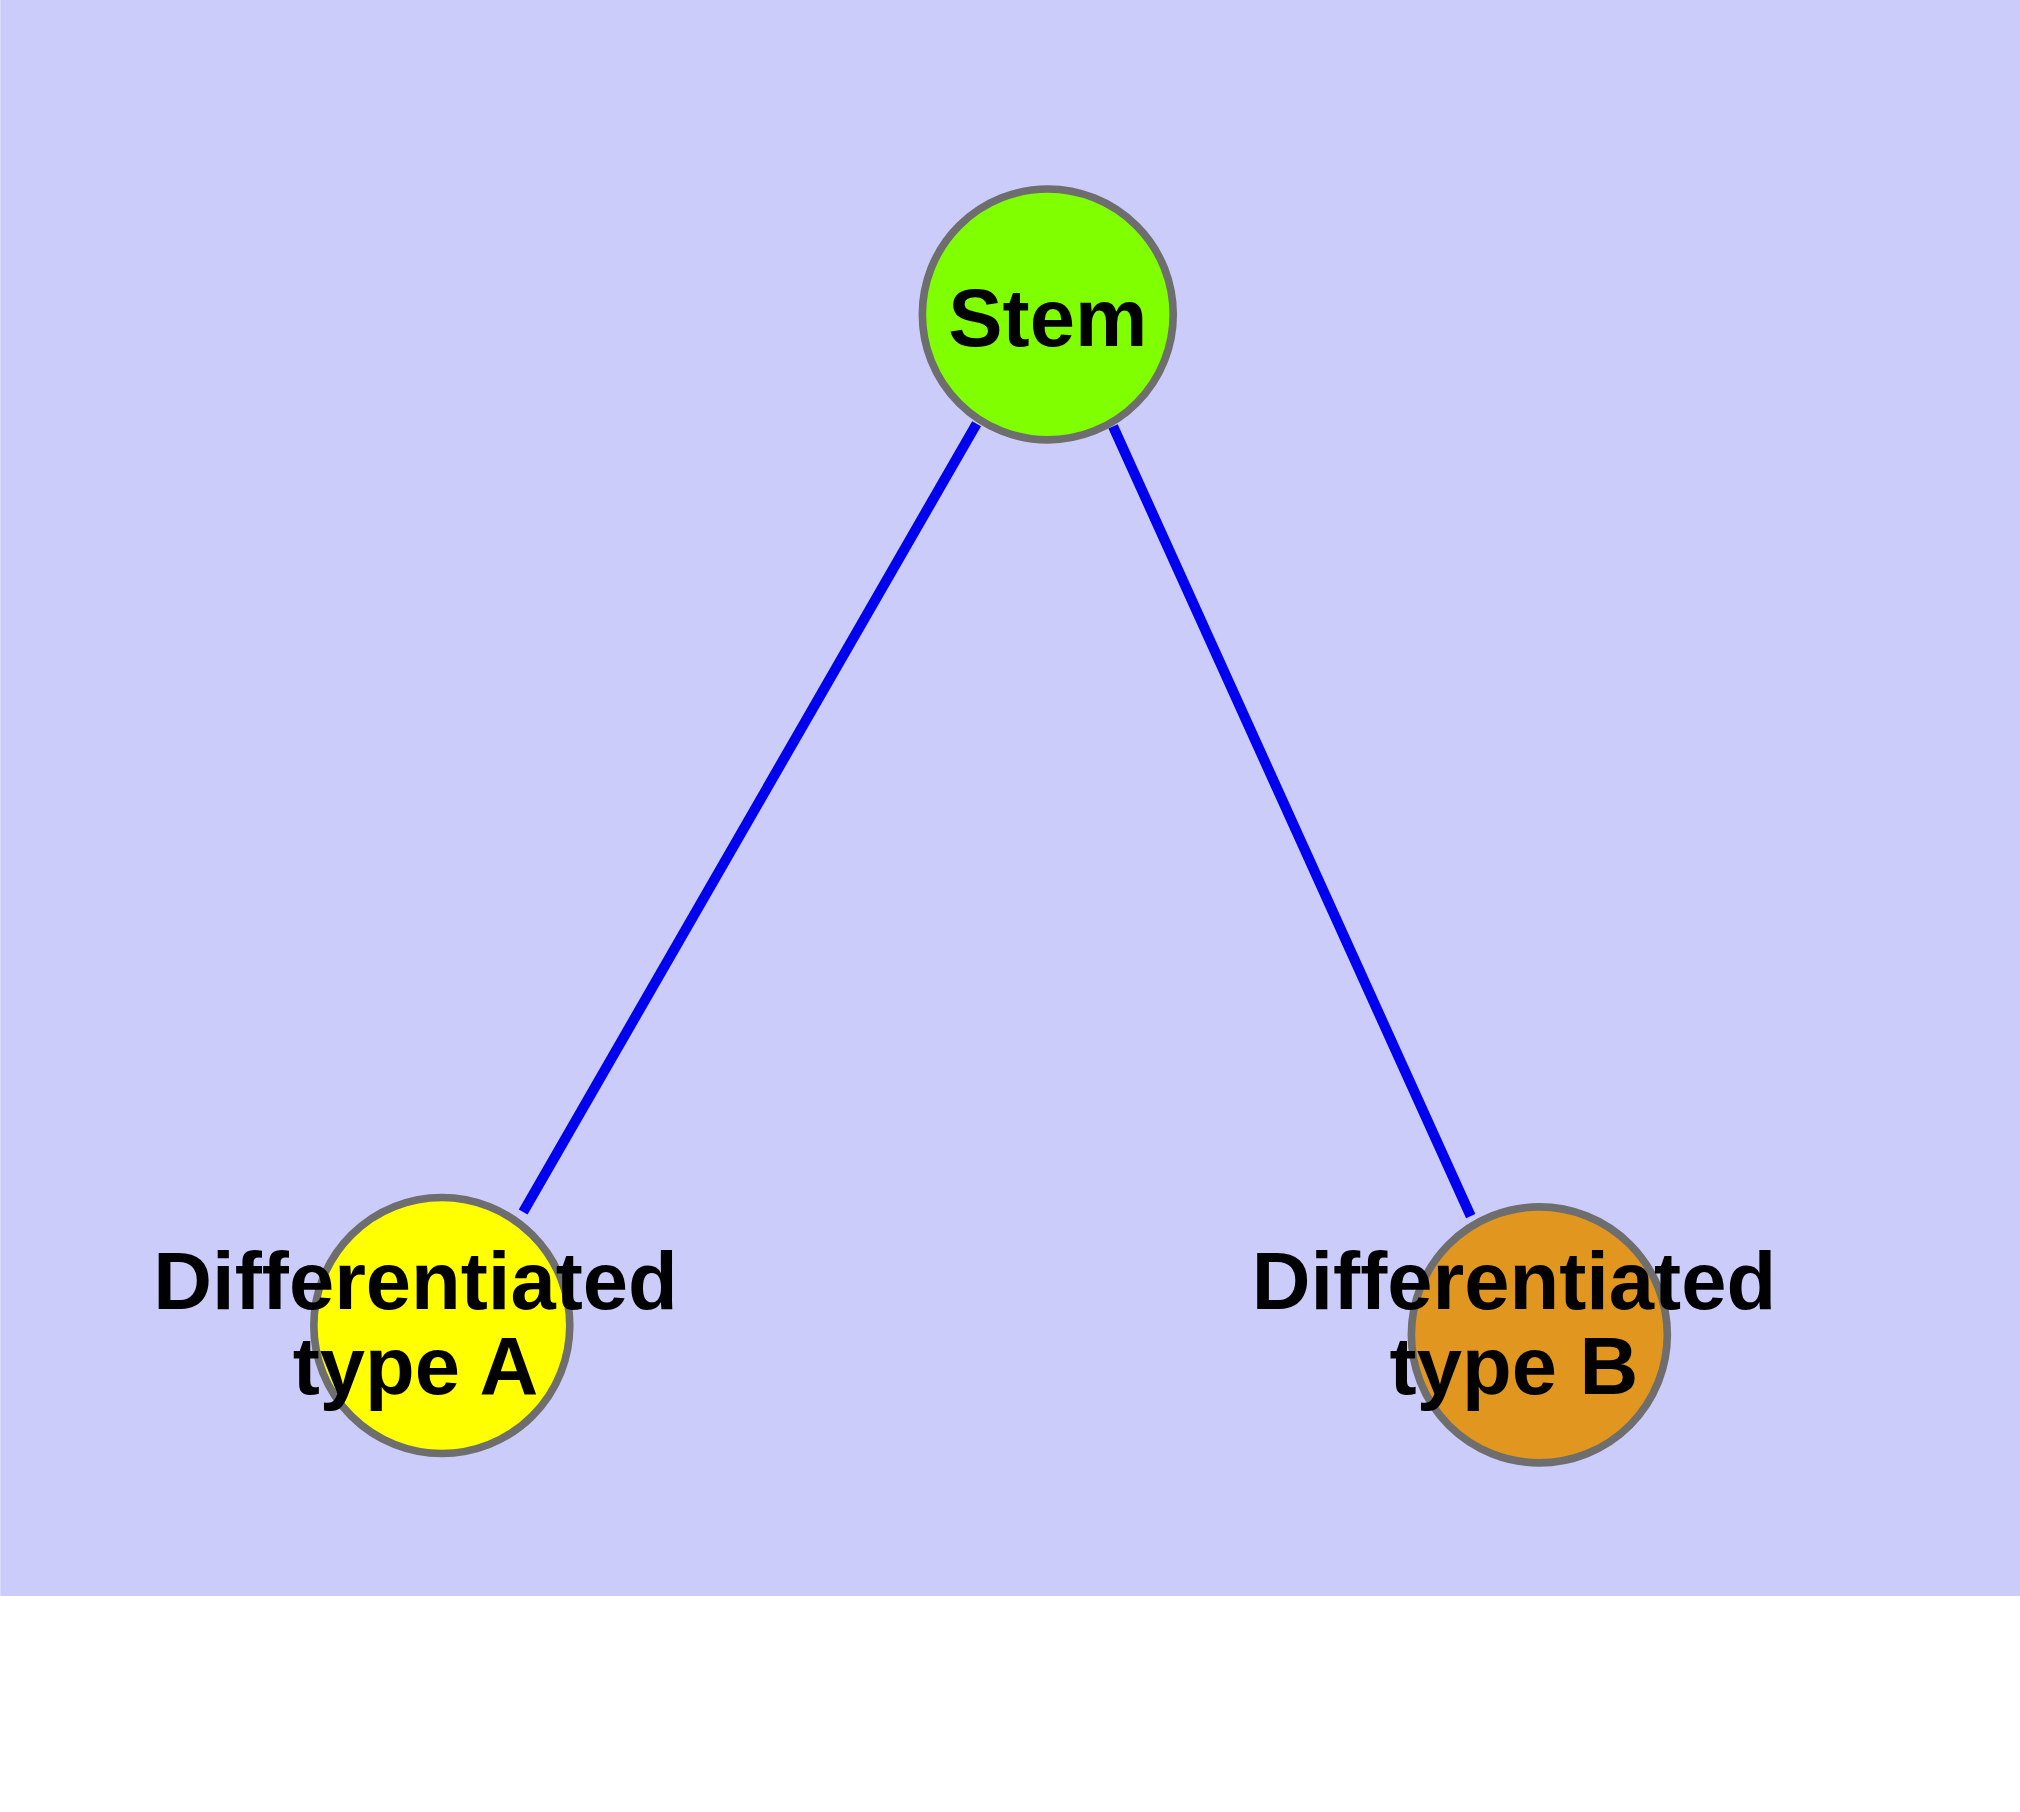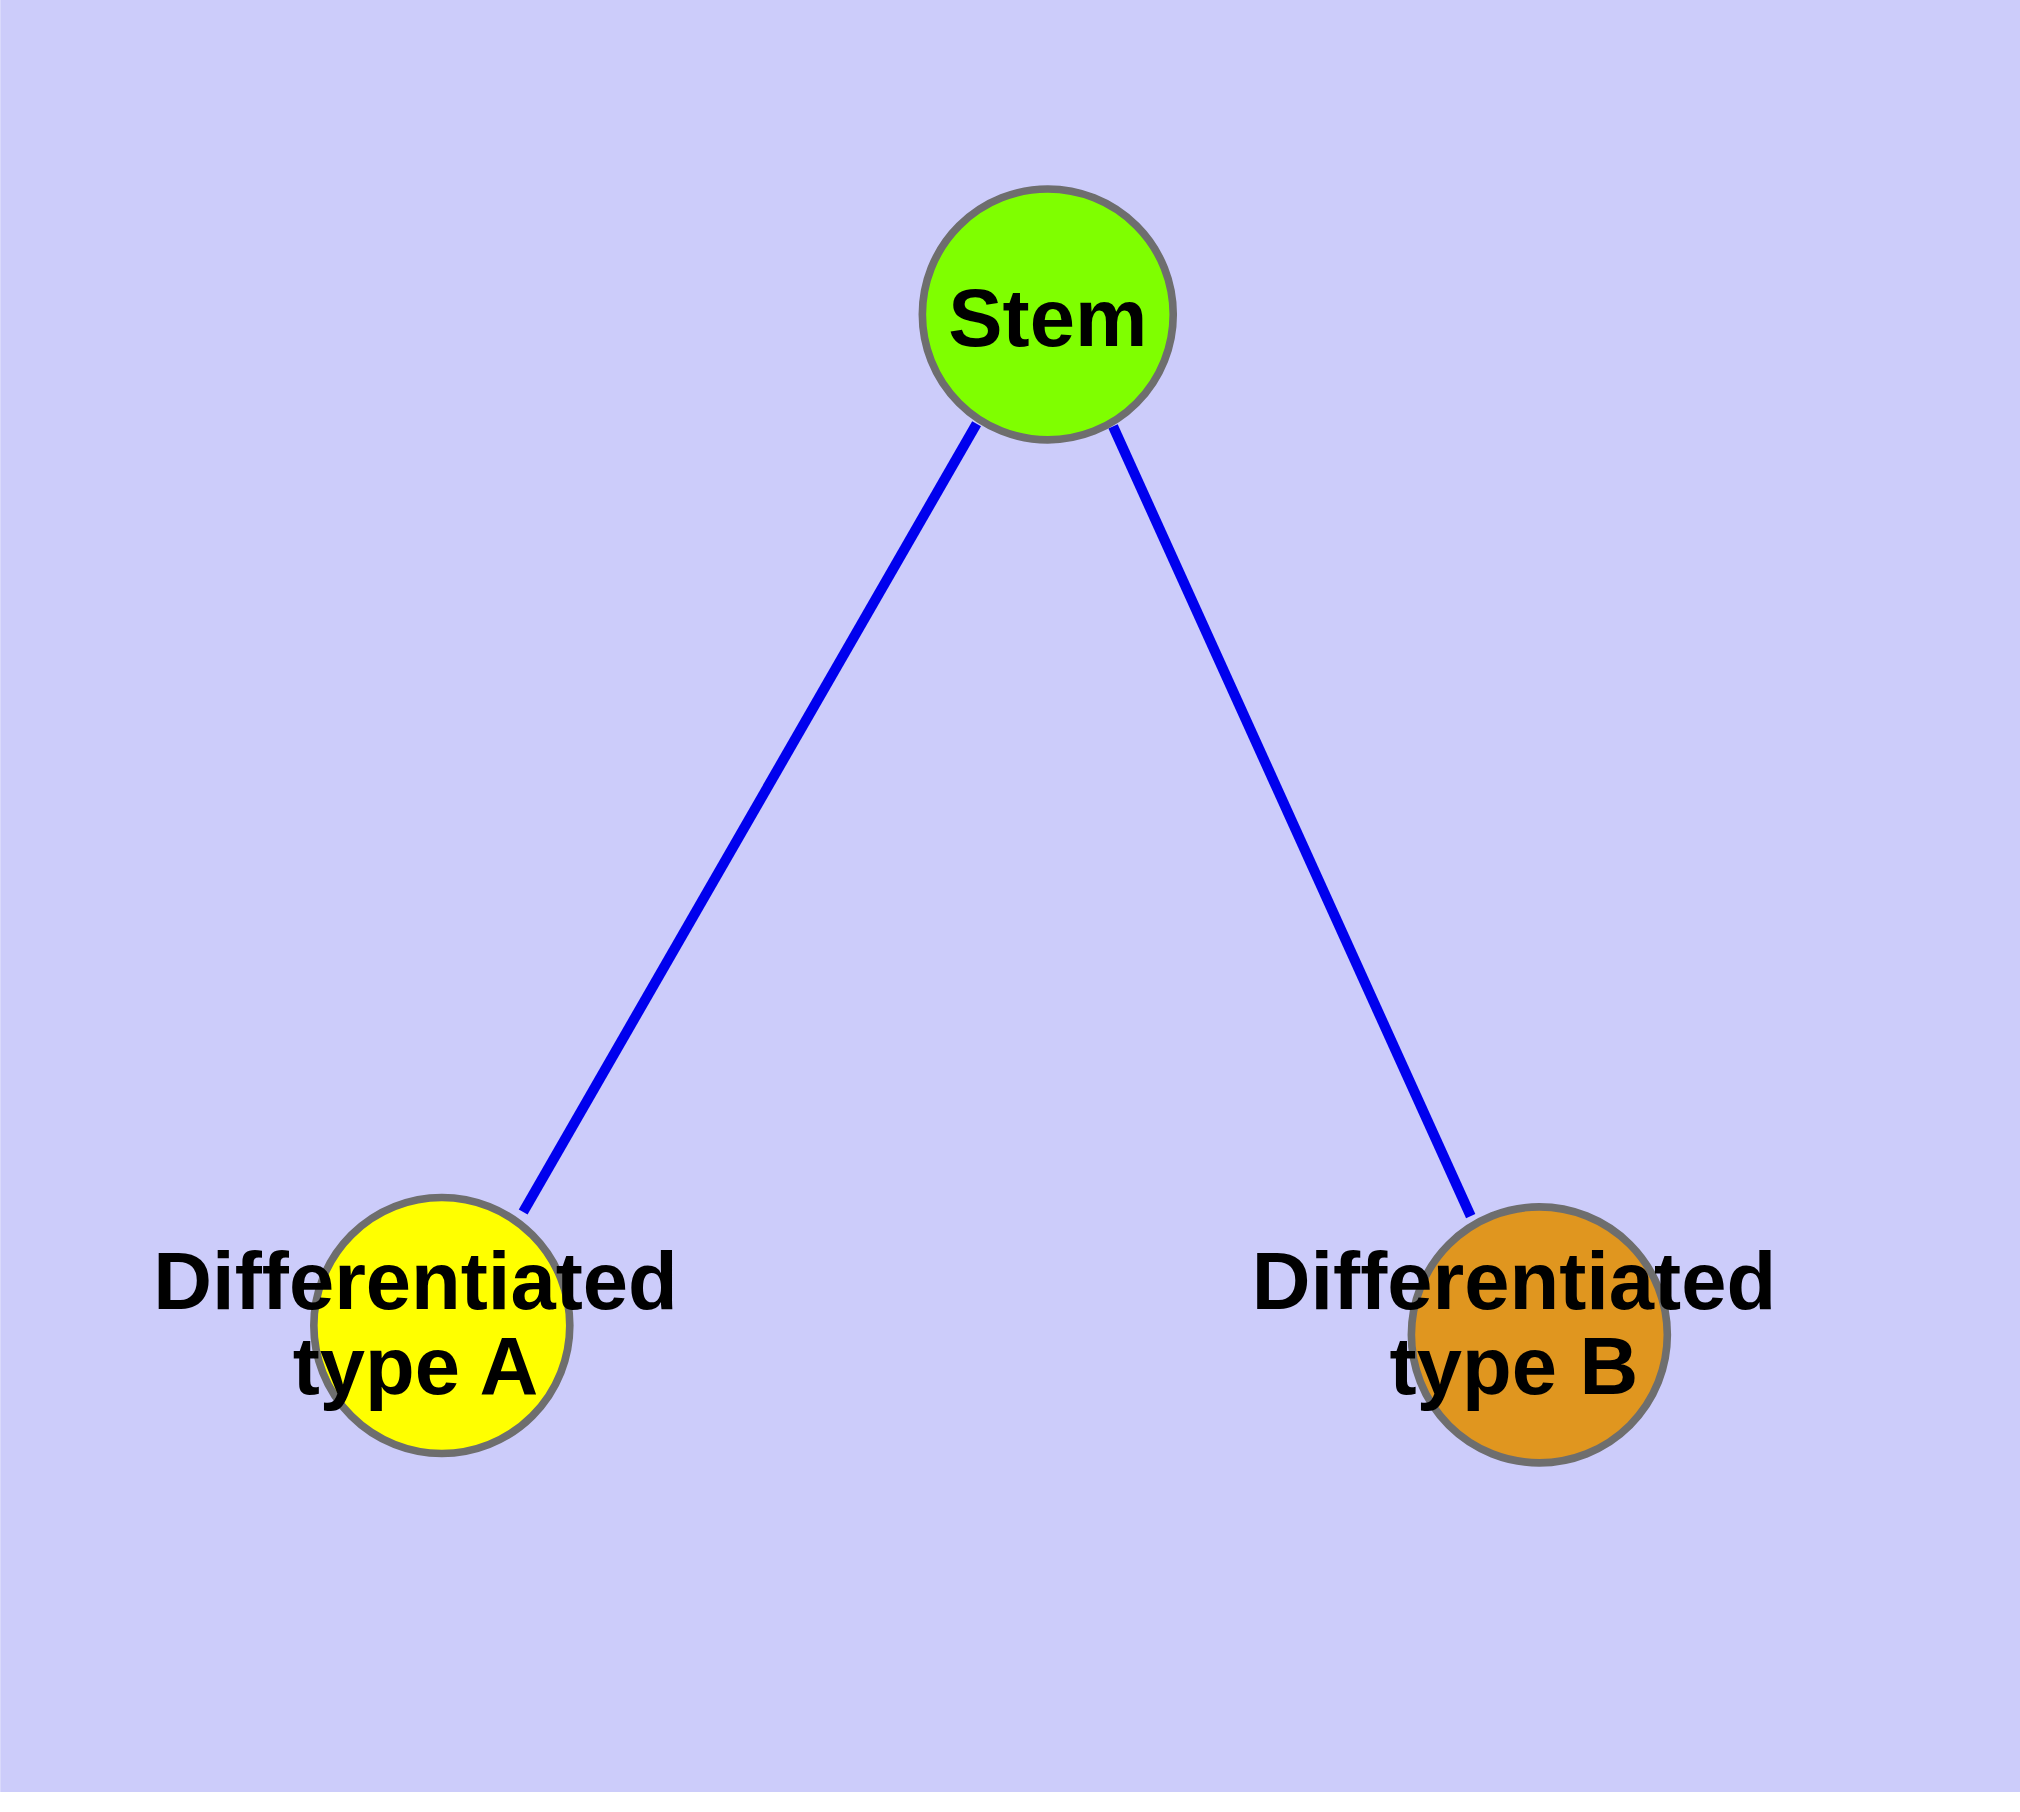--- a/index.html
+++ b/index.html
@@ -7,21 +7,21 @@
     margin: 0;
     padding: 0;
     background: #ffffff;
   }
   body {
     font-family: "Liberation Sans", sans-serif;
   }
   #canvas-root {
     position: relative;
     width: 2021px;
-    height: 1792px;
+    height: 1596px;
     overflow: hidden;
     text-decoration: underline;
   }
   #graph-svg {
     display: block;
     width: 2021px;
     height: 1812px;
   }
   .node-circle {
     stroke-width: 9;

